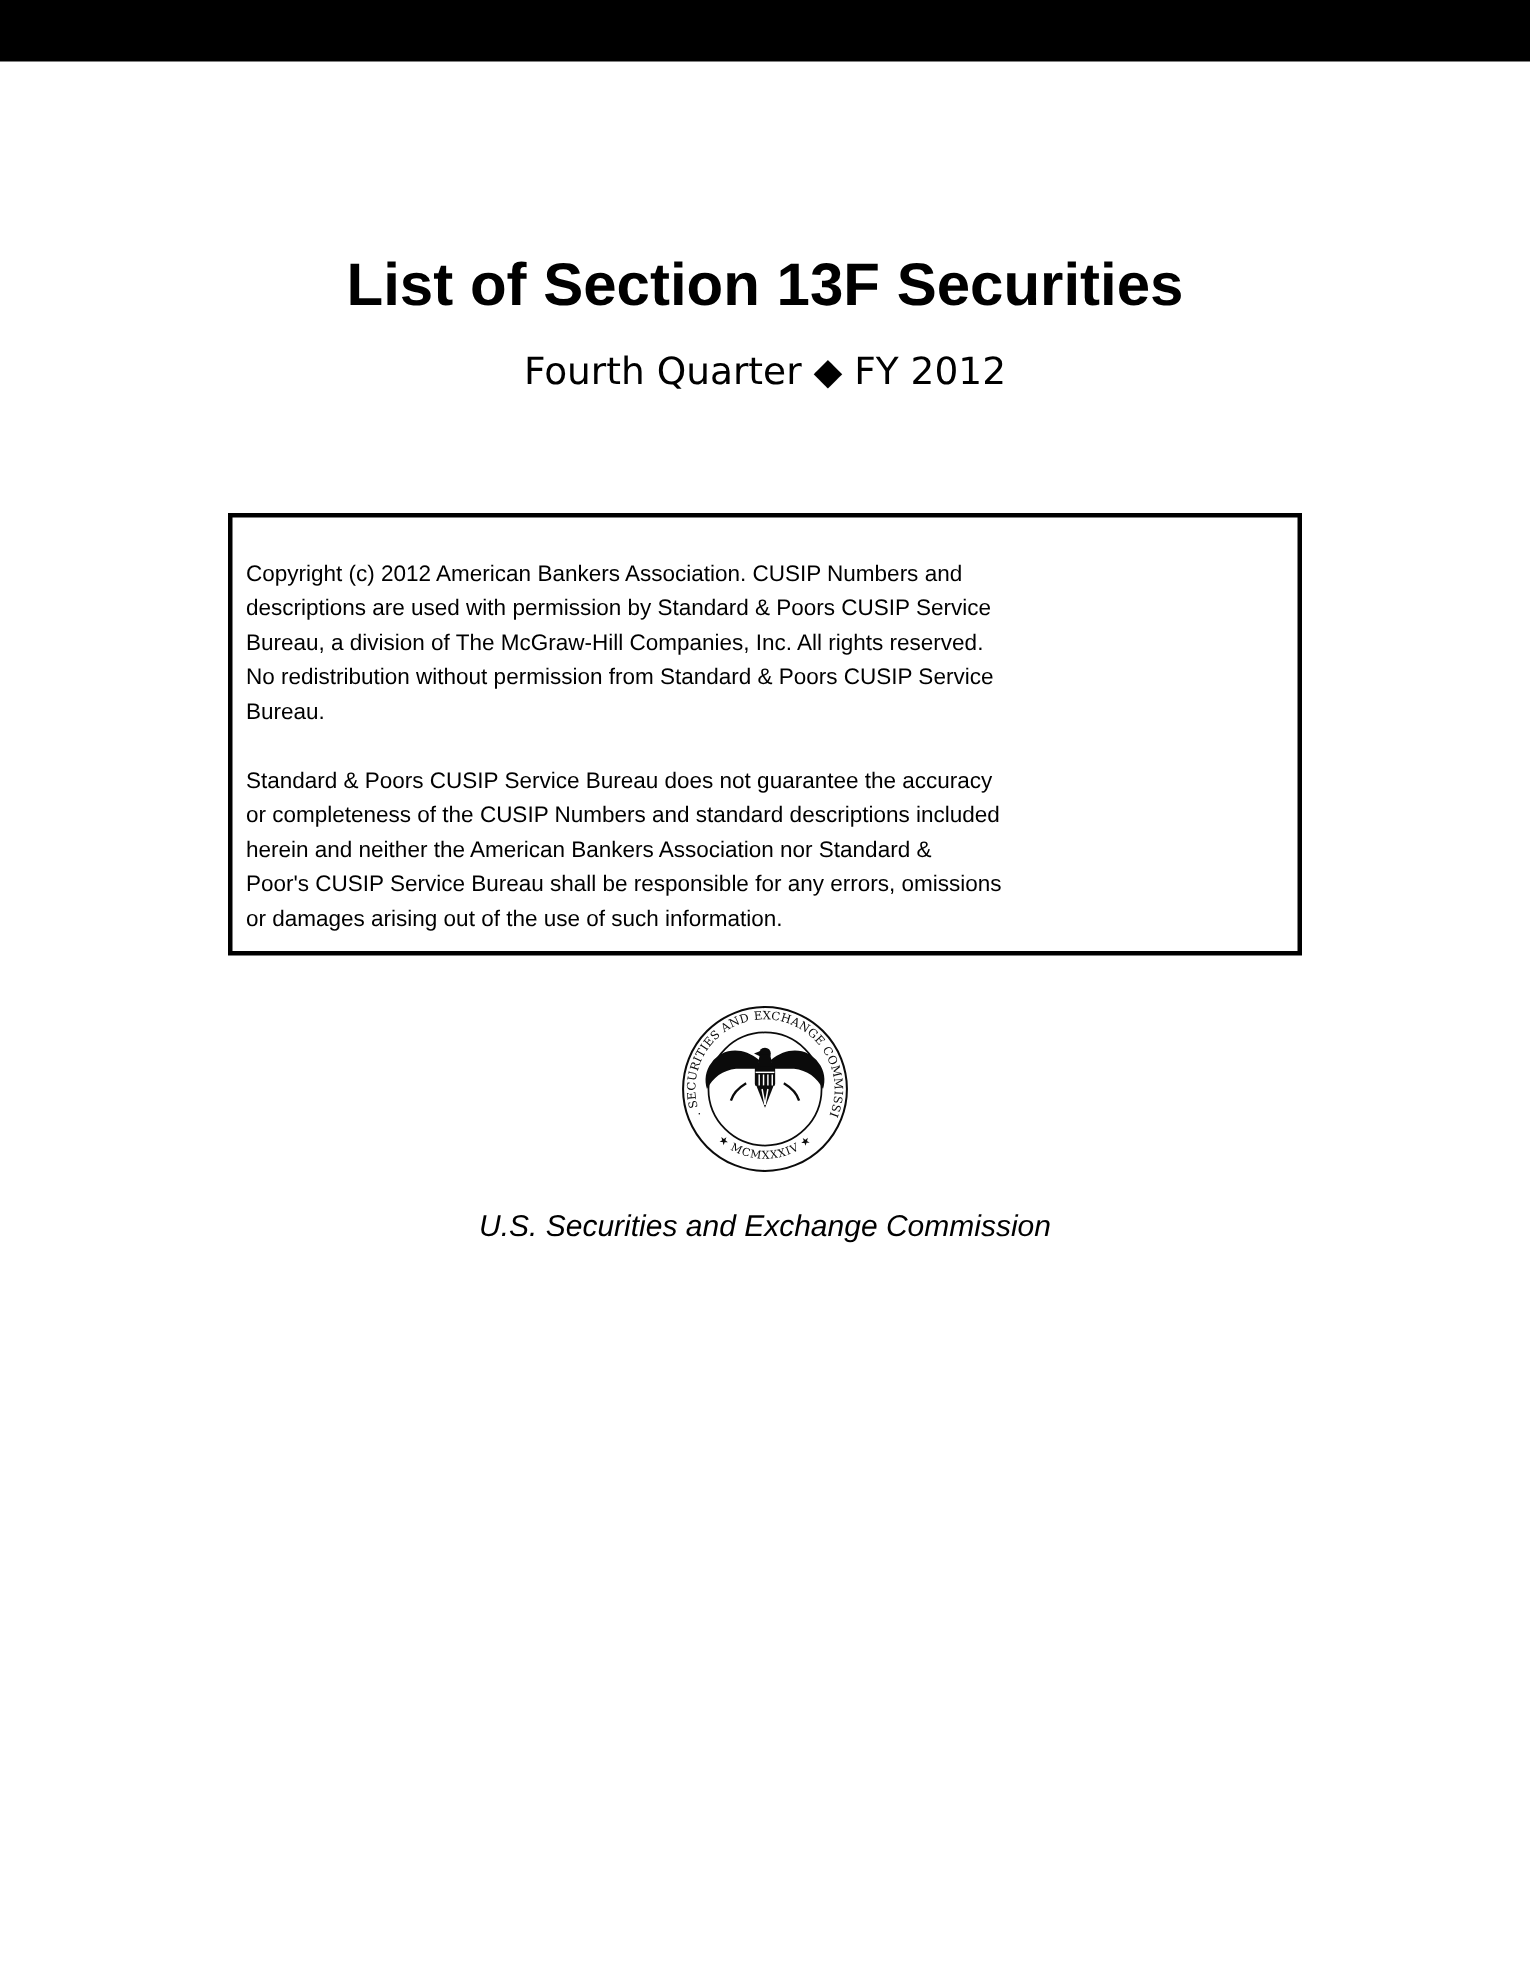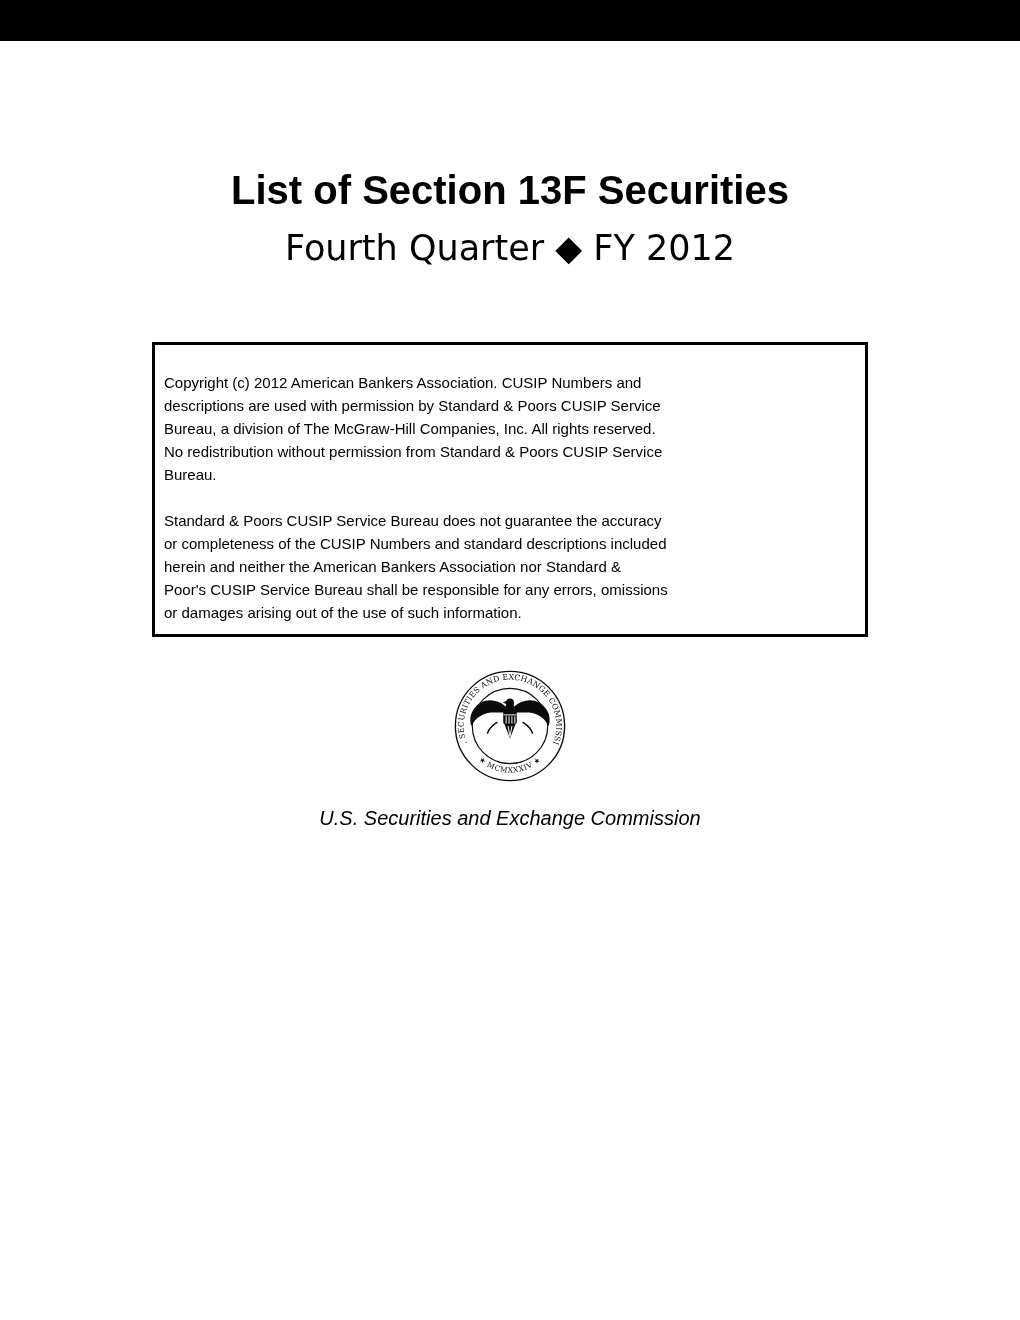--- a/index.html
+++ b/index.html
@@ -27,21 +27,21 @@
     font-size:40px;
     line-height:48px;
     font-weight:bold;
     font-family:"Liberation Sans",sans-serif;
   }
   .subtitle{
     position:absolute;
     left:0;top:231px;
     width:100%;
     text-align:center;
-    font-size:35px;
+    font-size:25px;
     line-height:34px;
     font-family:"DejaVu Sans",sans-serif;
   }
   .copyright-box{
     position:absolute;
     left:152px;top:342px;
     width:716px;height:295px;
     box-sizing:border-box;
     border:3px solid #000000;
     padding:26px 8px 0 9px;

